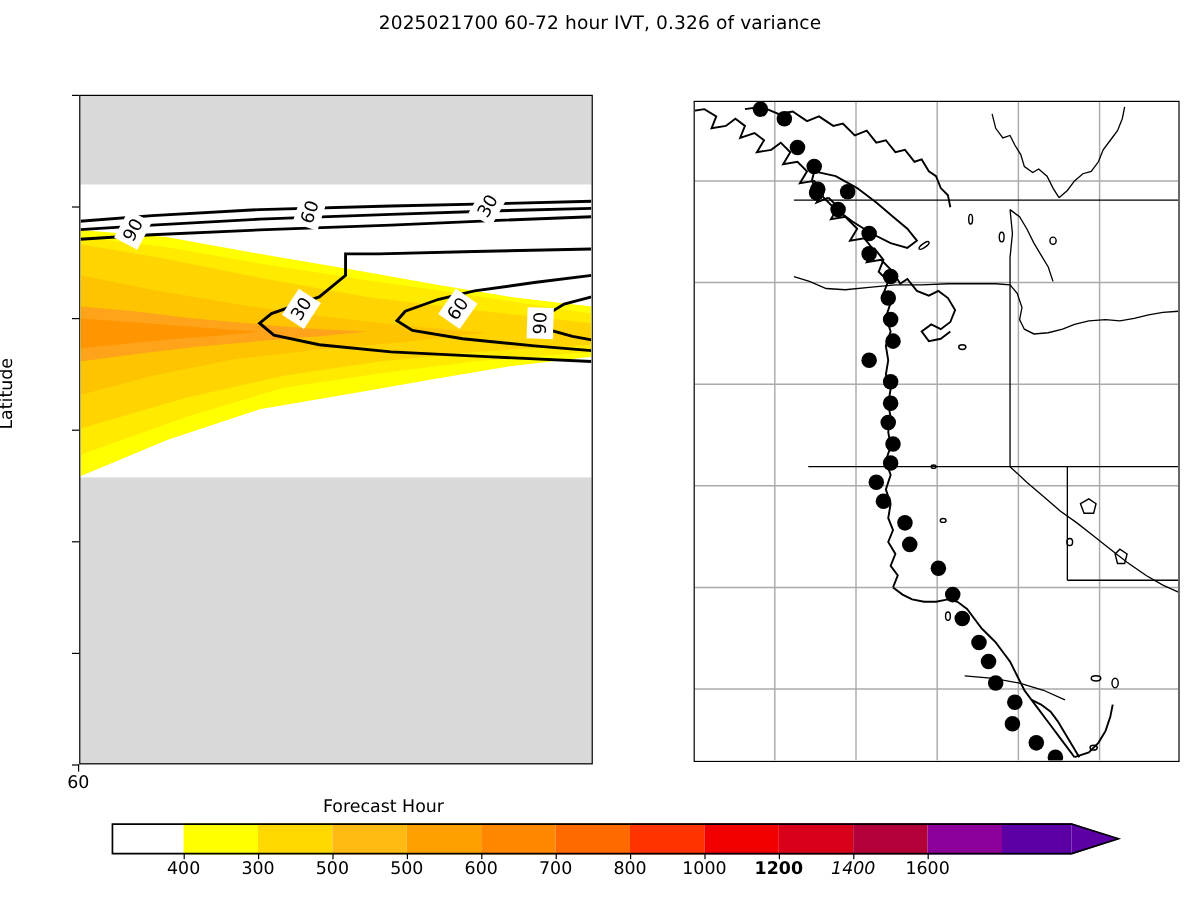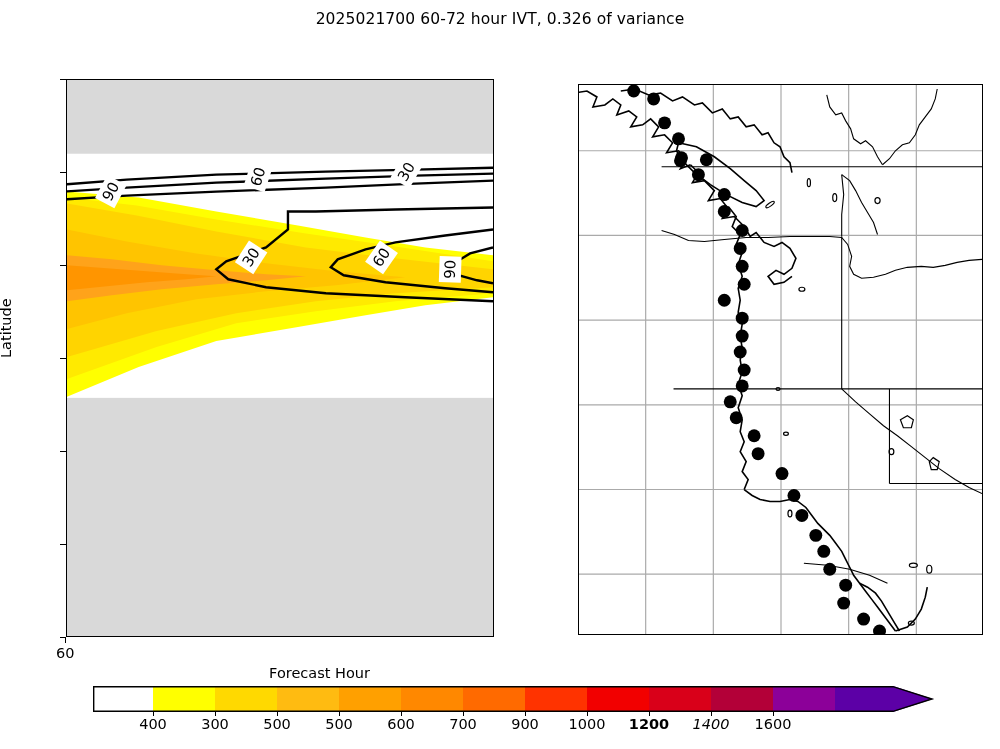--- a/index.html
+++ b/index.html
@@ -403,21 +403,21 @@
   <div class="cbar-tick-mark" style="left:339px;"></div>
   <div class="cbar-tick-label" style="left:339px;">500</div>
 
   <div class="cbar-tick-mark" style="left:401px;"></div>
   <div class="cbar-tick-label" style="left:401px;">600</div>
 
   <div class="cbar-tick-mark" style="left:463px;"></div>
   <div class="cbar-tick-label" style="left:463px;">700</div>
 
   <div class="cbar-tick-mark" style="left:525px;"></div>
-  <div class="cbar-tick-label" style="left:525px;">900</div>
+  <div class="cbar-tick-label" style="left:525px;">800</div>
 
   <div class="cbar-tick-mark" style="left:587px;"></div>
   <div class="cbar-tick-label" style="left:587px;">1000</div>
 
   <div class="cbar-tick-mark" style="left:649px;"></div>
   <div class="cbar-tick-label" style="left:649px;font-weight:bold;">1200</div>
 
   <div class="cbar-tick-mark" style="left:711px;"></div>
   <div class="cbar-tick-label" style="left:711px;font-style:italic;">1400</div>
 

